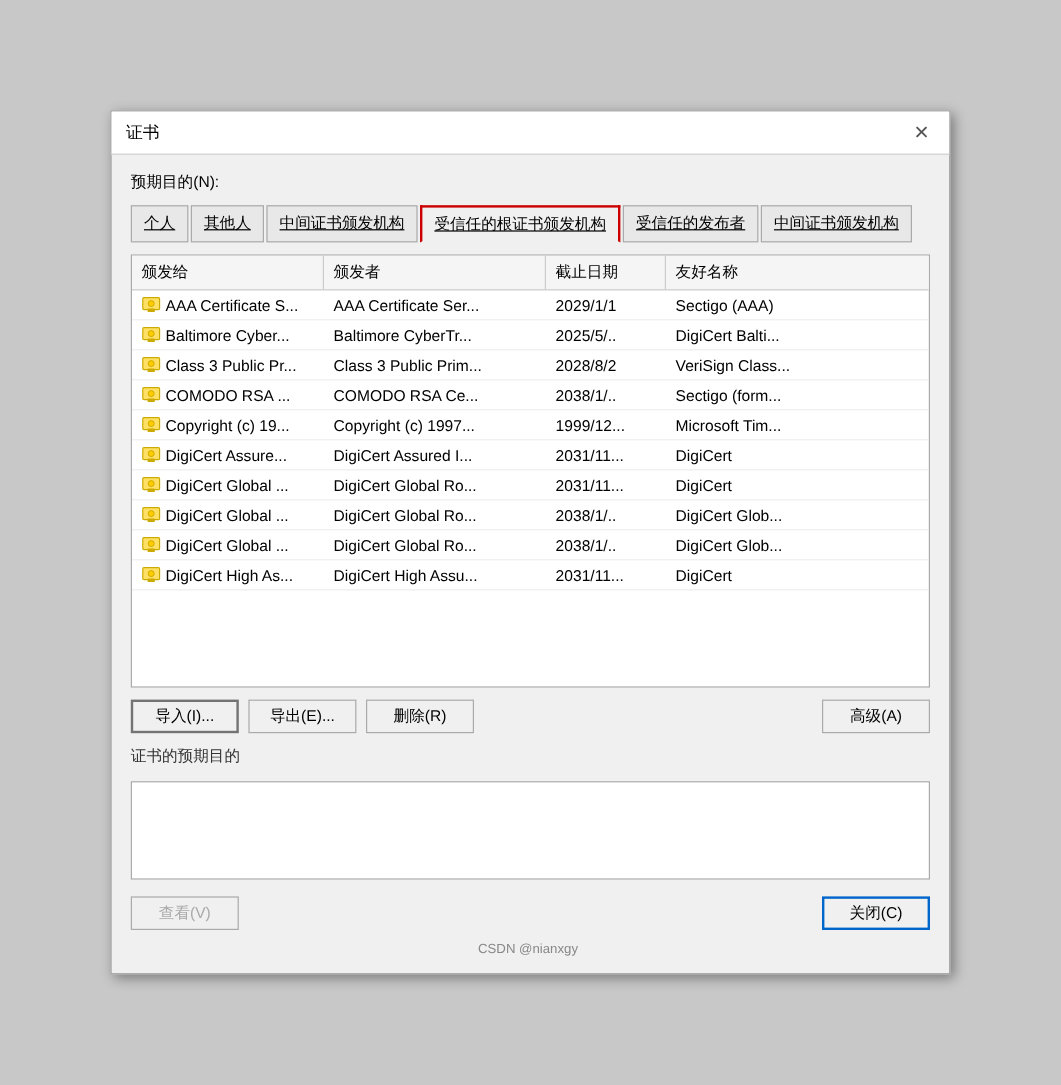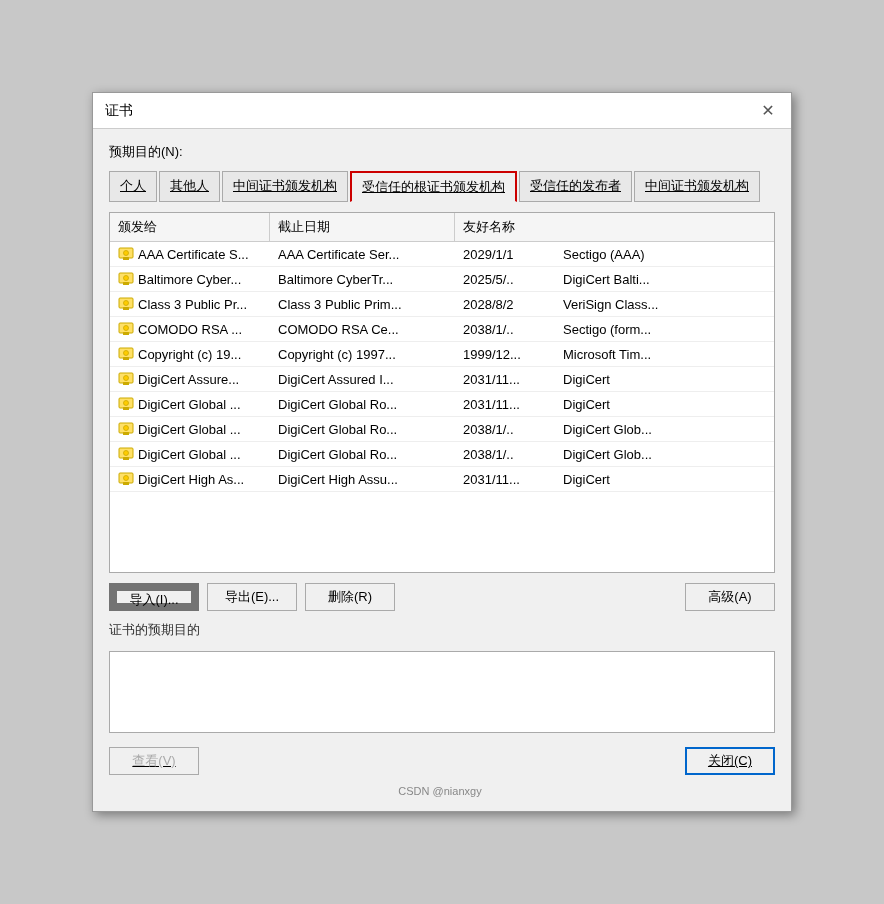--- a/index.html
+++ b/index.html
@@ -165,40 +165,39 @@
       min-width: 90px;
       height: 28px;
       border: 1px solid #aaa;
       background: #f0f0f0;
       cursor: pointer;
       font-size: 13px;
       font-family: "Microsoft YaHei", sans-serif;
       padding: 0 12px;
     }
     .btn:disabled { color: #aaa; cursor: default; background: #f0f0f0; }
-    .btn.primary { border: 8px solid #737373; text-align: center; }
+    .btn.primary { border: 2px solid #737373; text-align: center; }
     .btn.advanced { margin-left: auto; }
     .btn.close-dialog { border: 2px solid #0066cc; }
     .purpose-info {
       font-size: 13px;
       color: #333;
       min-height: 20px;
     }
     .detail-area {
       border: 1px solid #aaa;
       background: white;
       min-height: 80px;
       flex: 1;
     }
     .bottom-row {
       display: flex;
       justify-content: flex-end;
       align-items: flex-end;
       padding-top: 4px;
-      text-decoration: underline;
     }
     .watermark {
       text-align: center;
       font-size: 11px;
       color: #888;
       padding-right: 4px;
     }
   </style>
 </head>
 <body>
@@ -221,20 +220,21 @@
         <div class="tab">其他人</div>
         <div class="tab">中间证书颁发机构</div>
         <div class="tab active">受信任的根证书颁发机构</div>
         <div class="tab">受信任的发布者</div>
         <div class="tab">中间证书颁发机构</div>
       </div>
 
     <div class="table-container">
       <div class="table-header" id="table-header">
           <div class="th">颁发给</div>
+          <div class="th">颁发者</div>
           <div class="th">截止日期</div>
           <div class="th">友好名称</div>
         </div>
       <div class="table-body" id="table-body">
           <div class="table-row">
             <div class="td">
               <span class="cert-icon">
                 <svg viewBox="0 0 16 16" xmlns="http://www.w3.org/2000/svg">
       <rect x="1" y="2" width="14" height="10" rx="1" fill="#ffe066" stroke="#ccaa00" stroke-width="1"></rect>
       <circle cx="8" cy="7" r="2.5" fill="#ffcc00" stroke="#ccaa00" stroke-width="0.8"></circle>

